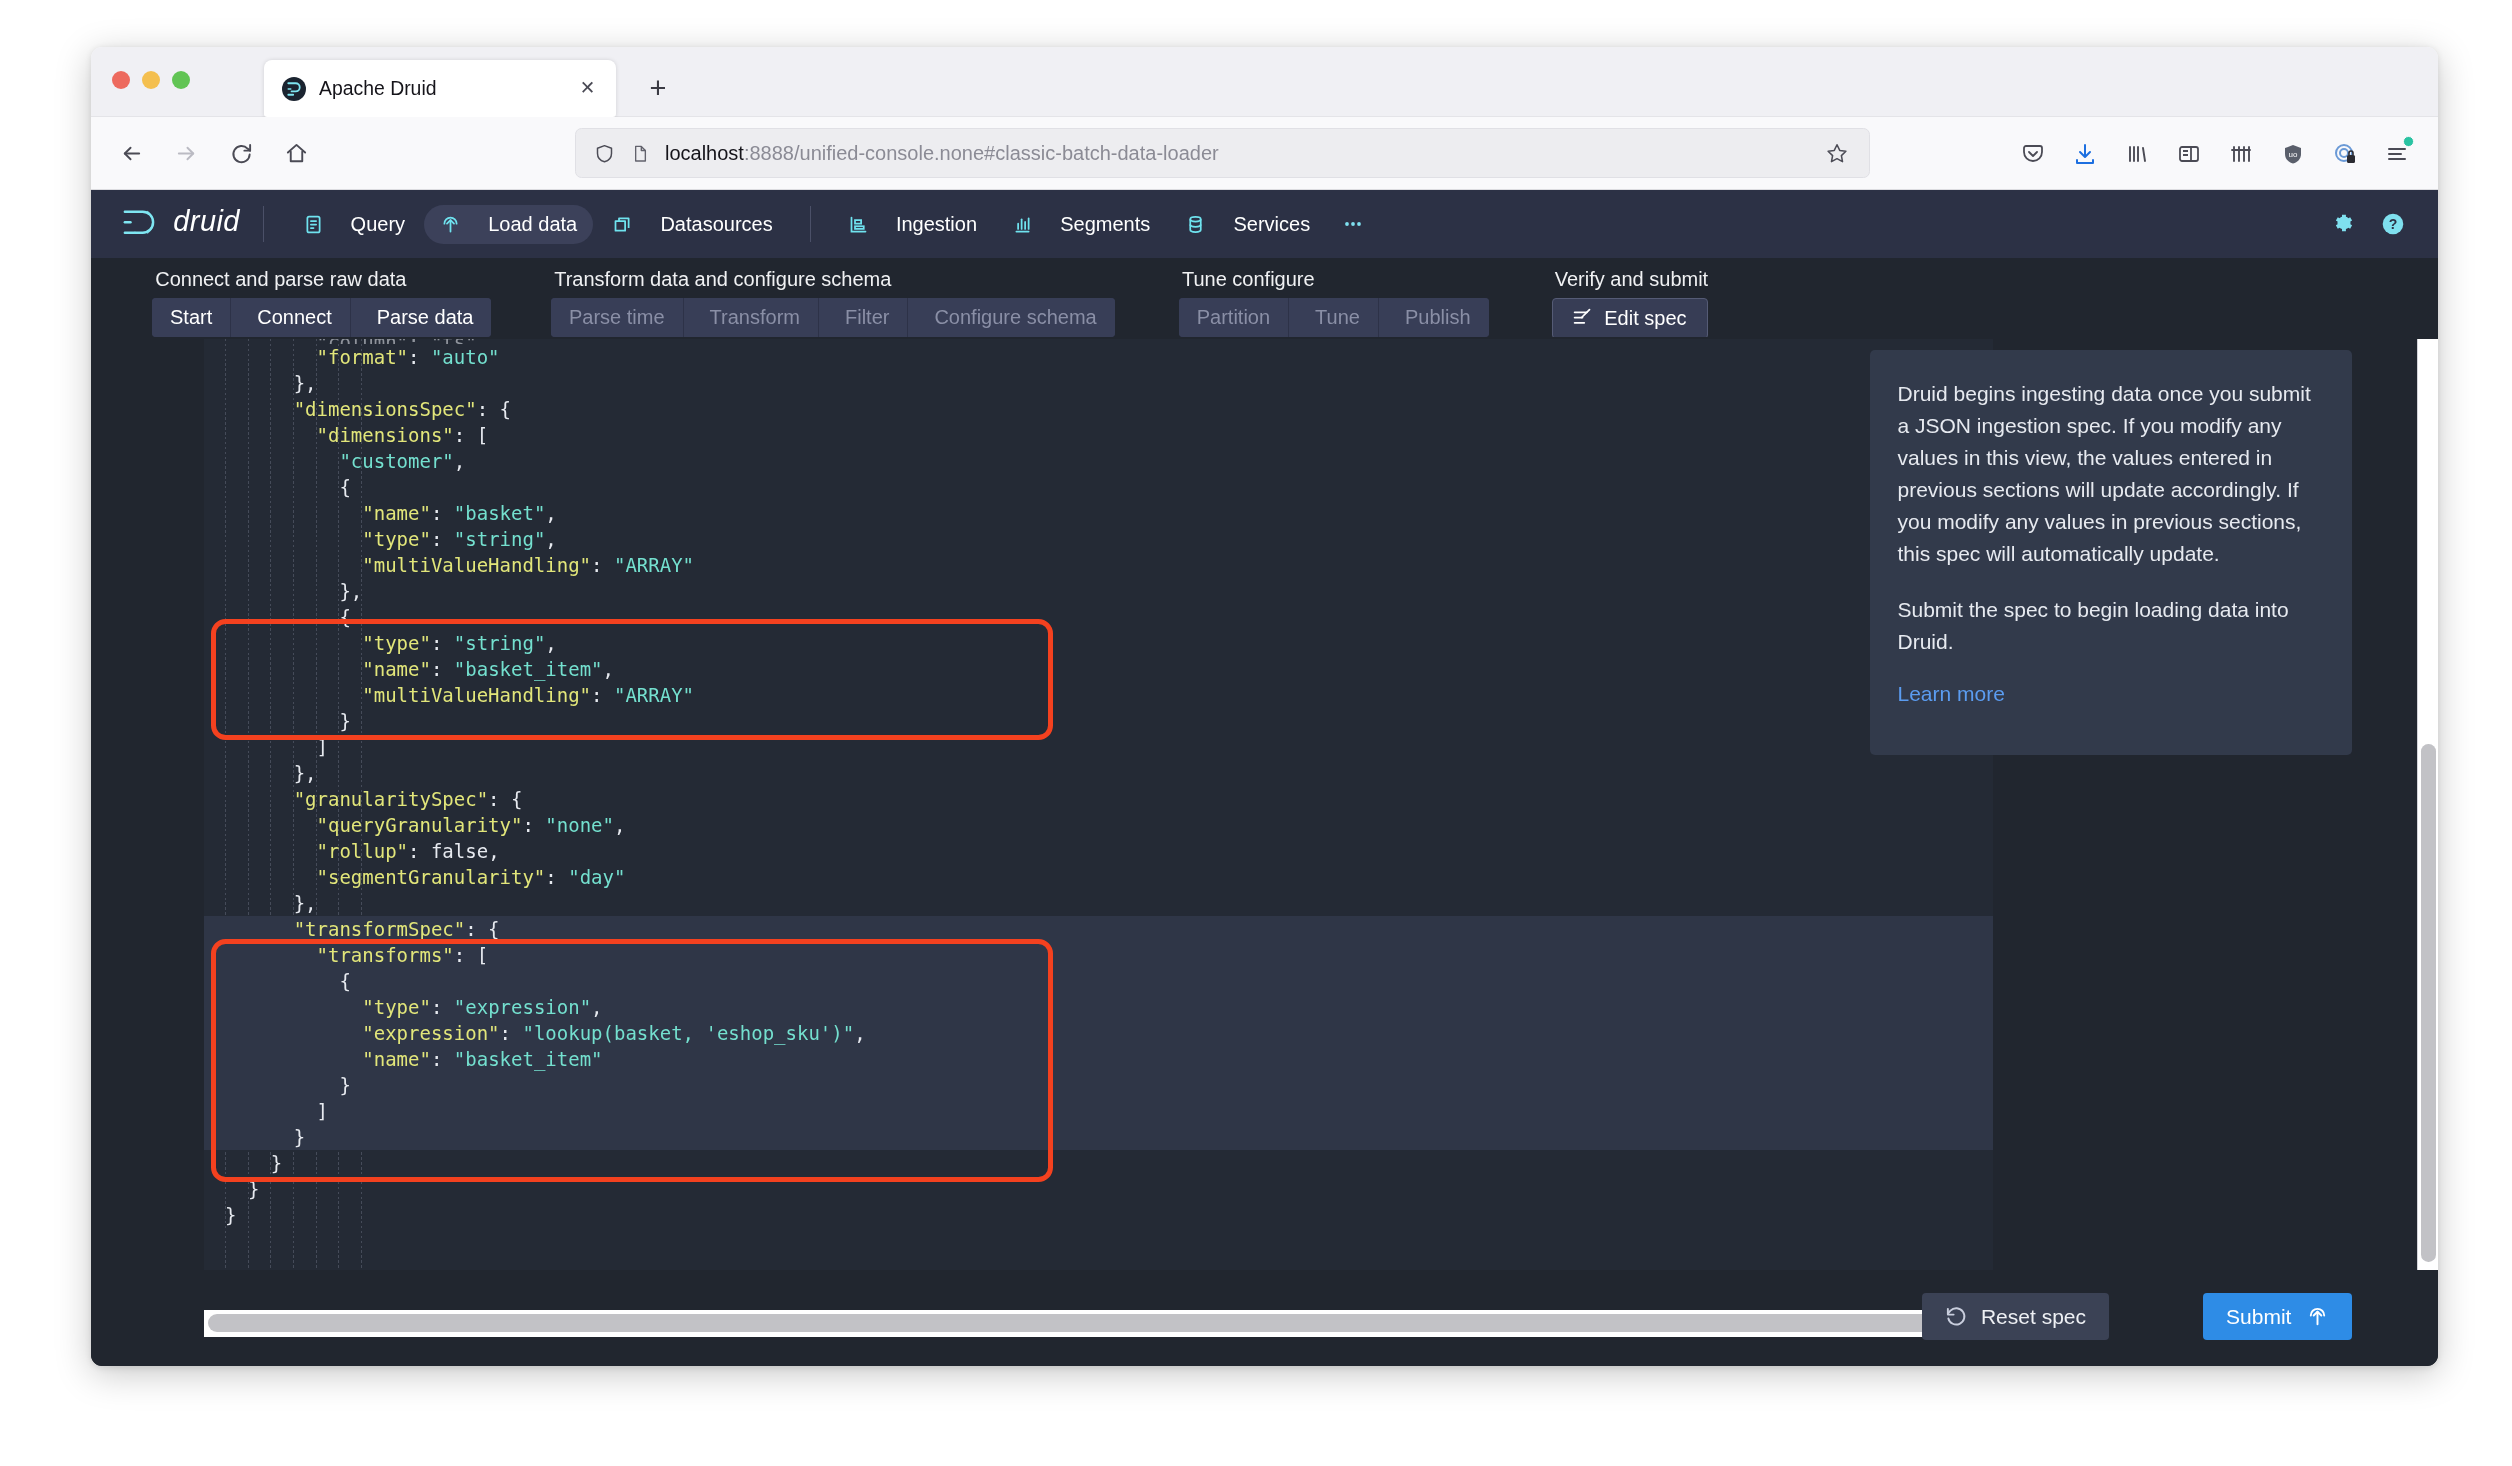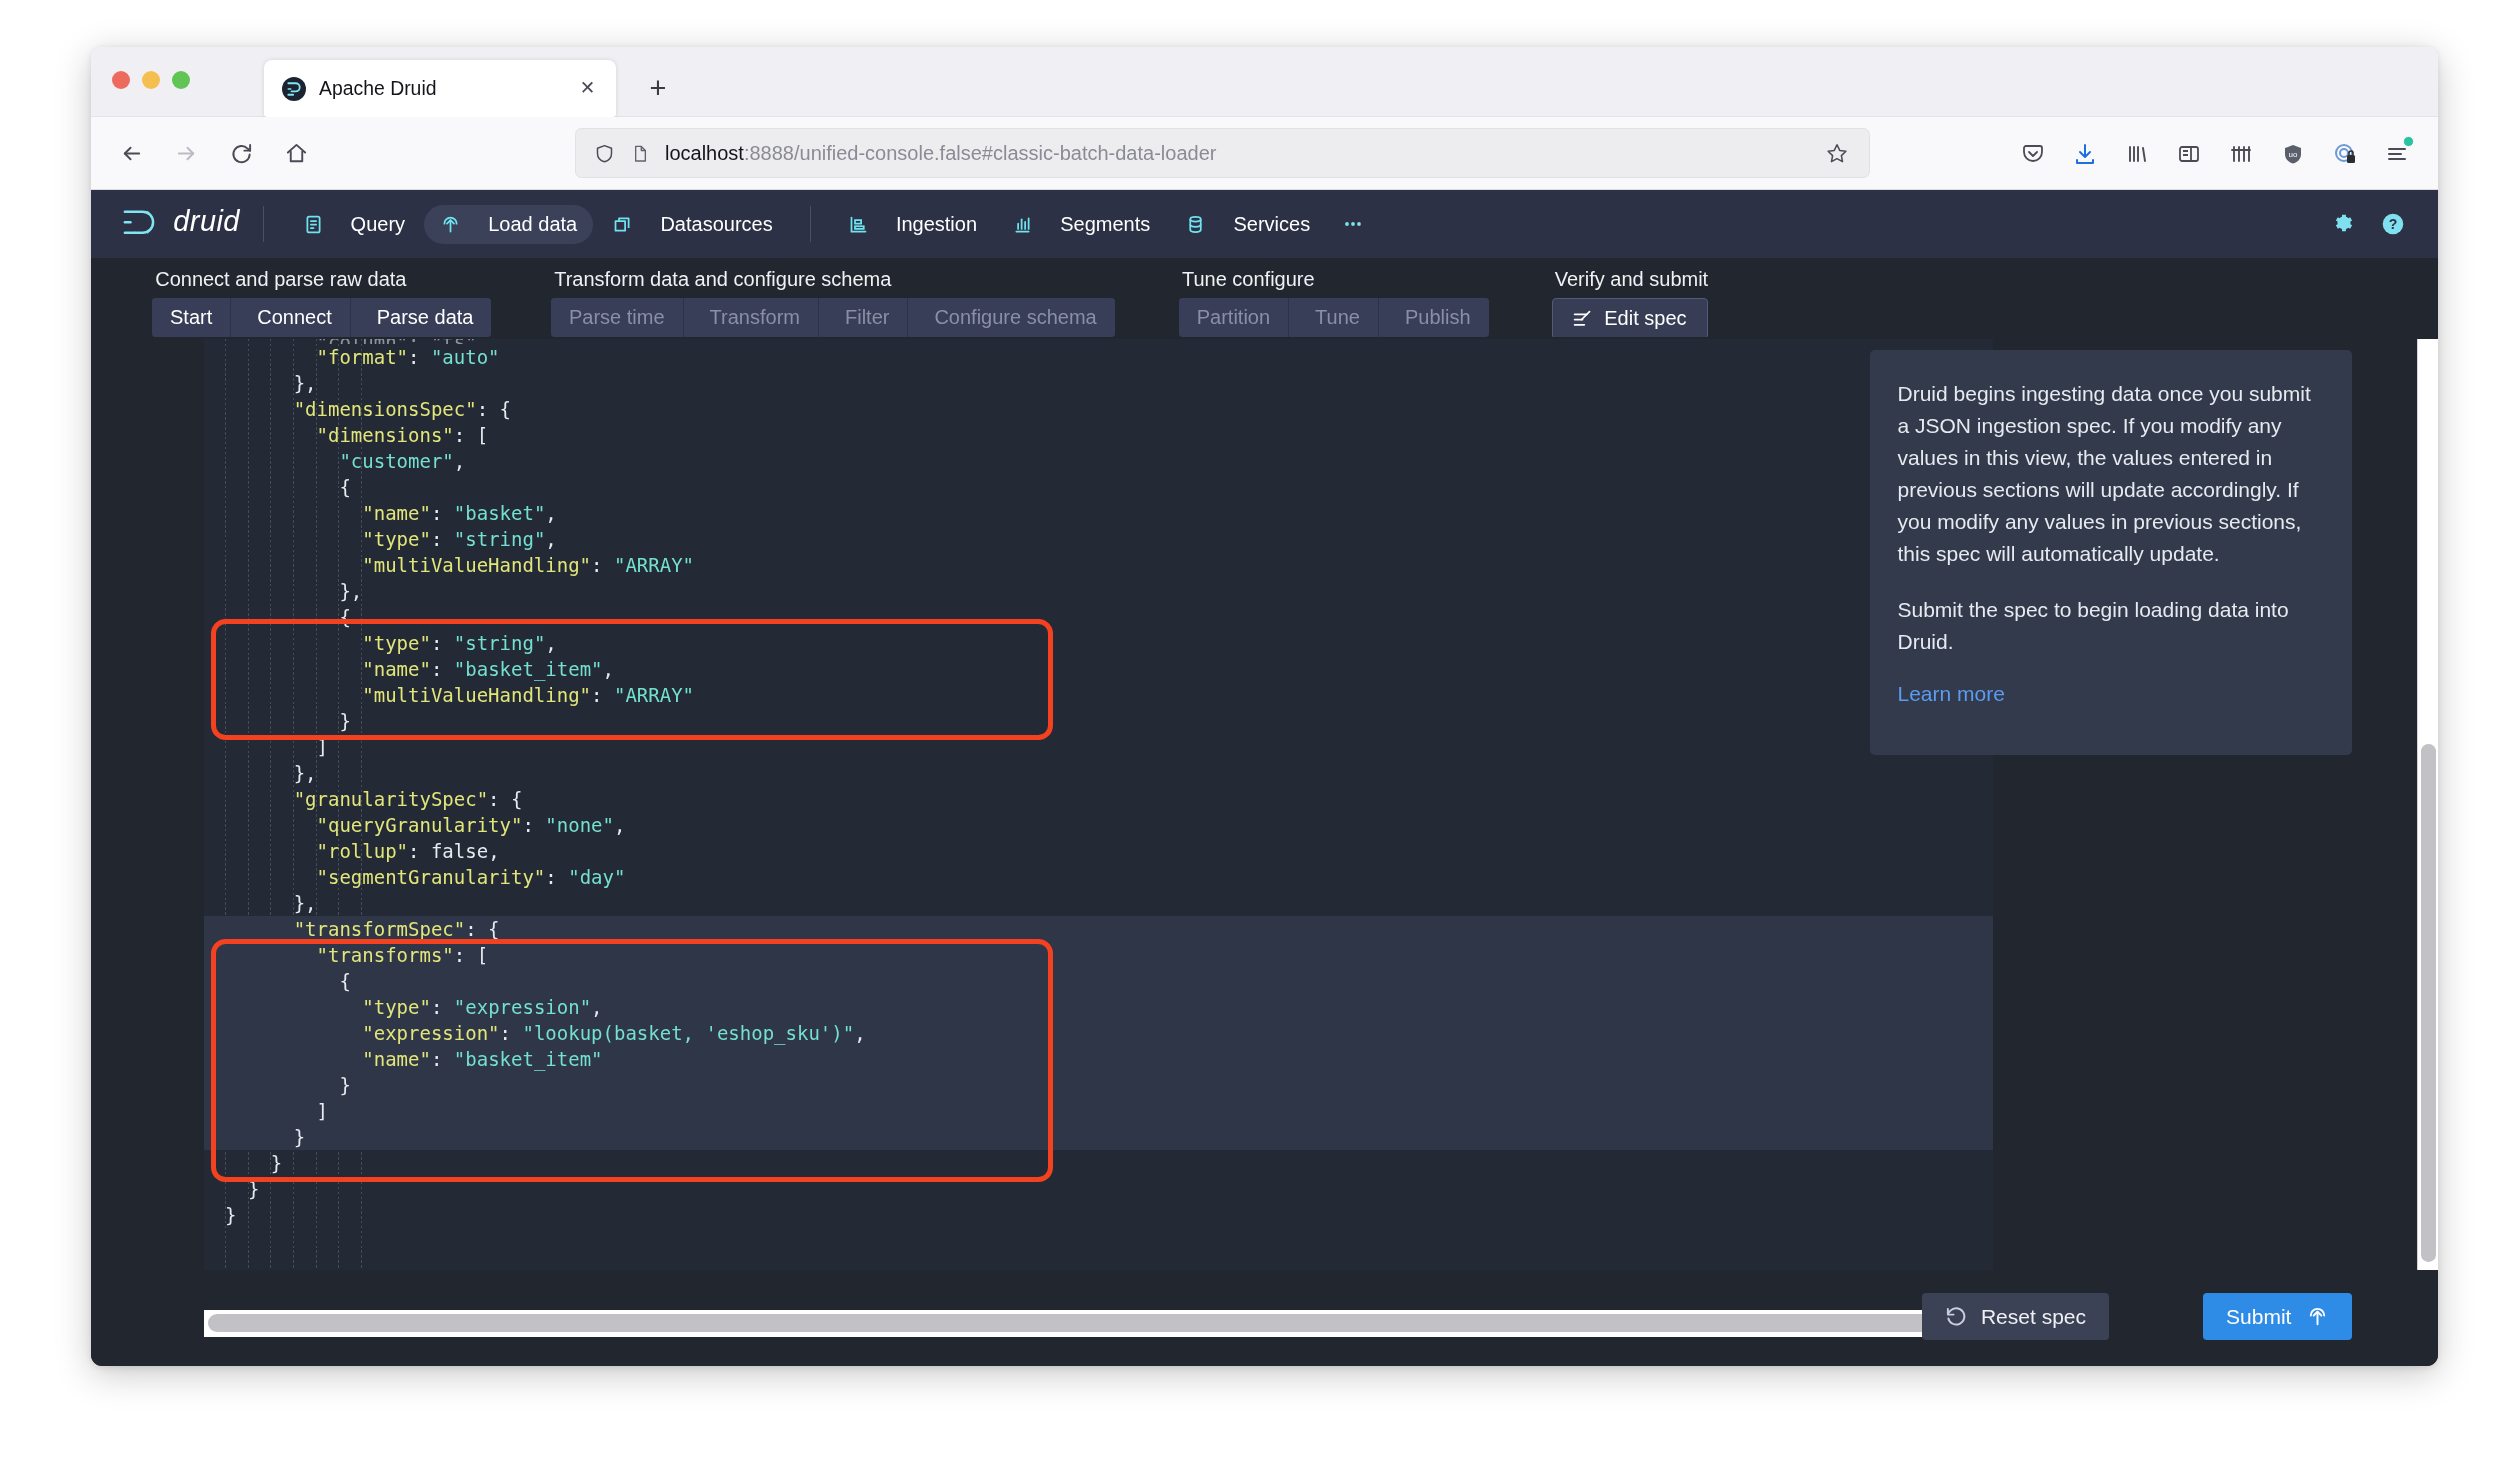--- a/index.html
+++ b/index.html
@@ -195,21 +195,21 @@
     border-right: 0.8px solid #2d3248;
     white-space: nowrap;
   }
   .step-btn:last-child { border-right: none; }
   .step-btn.dim { color: #8a8fa6; }
   .group-gap-a { width: 27.5px; }
   .group-gap-b { width: 32px; }
   .group-gap-c { width: 31px; }
   .editspec-btn {
     margin-top: 7.3px;
-    display: flex; align-items: flex-end; gap: 11.3px;
+    display: flex; align-items: flex-start; gap: 11.3px;
     padding: 8px 19.4px;
     background: #373d55; border: 0.8px solid #555b75; border-radius: 4px;
     color: #ffffff; font-size: 20px; white-space: nowrap;
   }
   .editspec-btn .ic { display: flex; color: #ffffff; }
 
   
   #content {
     position: relative;
     height: calc(1319px - 70px - 73px - 68px - 79px);
@@ -383,21 +383,21 @@
           <svg width="21" height="21" viewBox="0 0 24 24" fill="none" stroke="currentColor" stroke-width="1.7" stroke-linejoin="round">
               <path d="M12 3l8 3v6c0 5-3.4 8.2-8 9.5C7.4 20.2 4 17 4 12V6z"></path>
             </svg>
         </span>
         <span class="pageicon">
           <svg width="19.4" height="19.4" viewBox="0 0 24 24" fill="none" stroke="currentColor" stroke-width="1.7" stroke-linejoin="round">
               <path d="M7 3h7l5 5v13H7z"></path>
               <path d="M14 3v5h5"></path>
             </svg>
         </span>
-        <span class="url-text"><span class="host">localhost</span><span>:8888/unified-console.false#classic-batch-data-loader</span></span>
+        <span class="url-text"><span class="host">localhost</span><span>:8888/unified-console.none#classic-batch-data-loader</span></span>
         <span class="star">
           <svg width="22" height="22" viewBox="0 0 24 24" fill="none" stroke="currentColor" stroke-width="1.7" stroke-linejoin="round">
               <polygon points="12 3 15 9.2 21.7 10.1 16.8 14.8 18 21.4 12 18.2 6 21.4 7.2 14.8 2.3 10.1 9 9.2"></polygon>
             </svg>
         </span>
       </div>
 
       <div id="toolbar-icons">
         <div class="tb-icon">
           <svg width="24" height="24" viewBox="0 0 24 24" fill="none" stroke="currentColor" stroke-width="1.8" stroke-linecap="round" stroke-linejoin="round">

